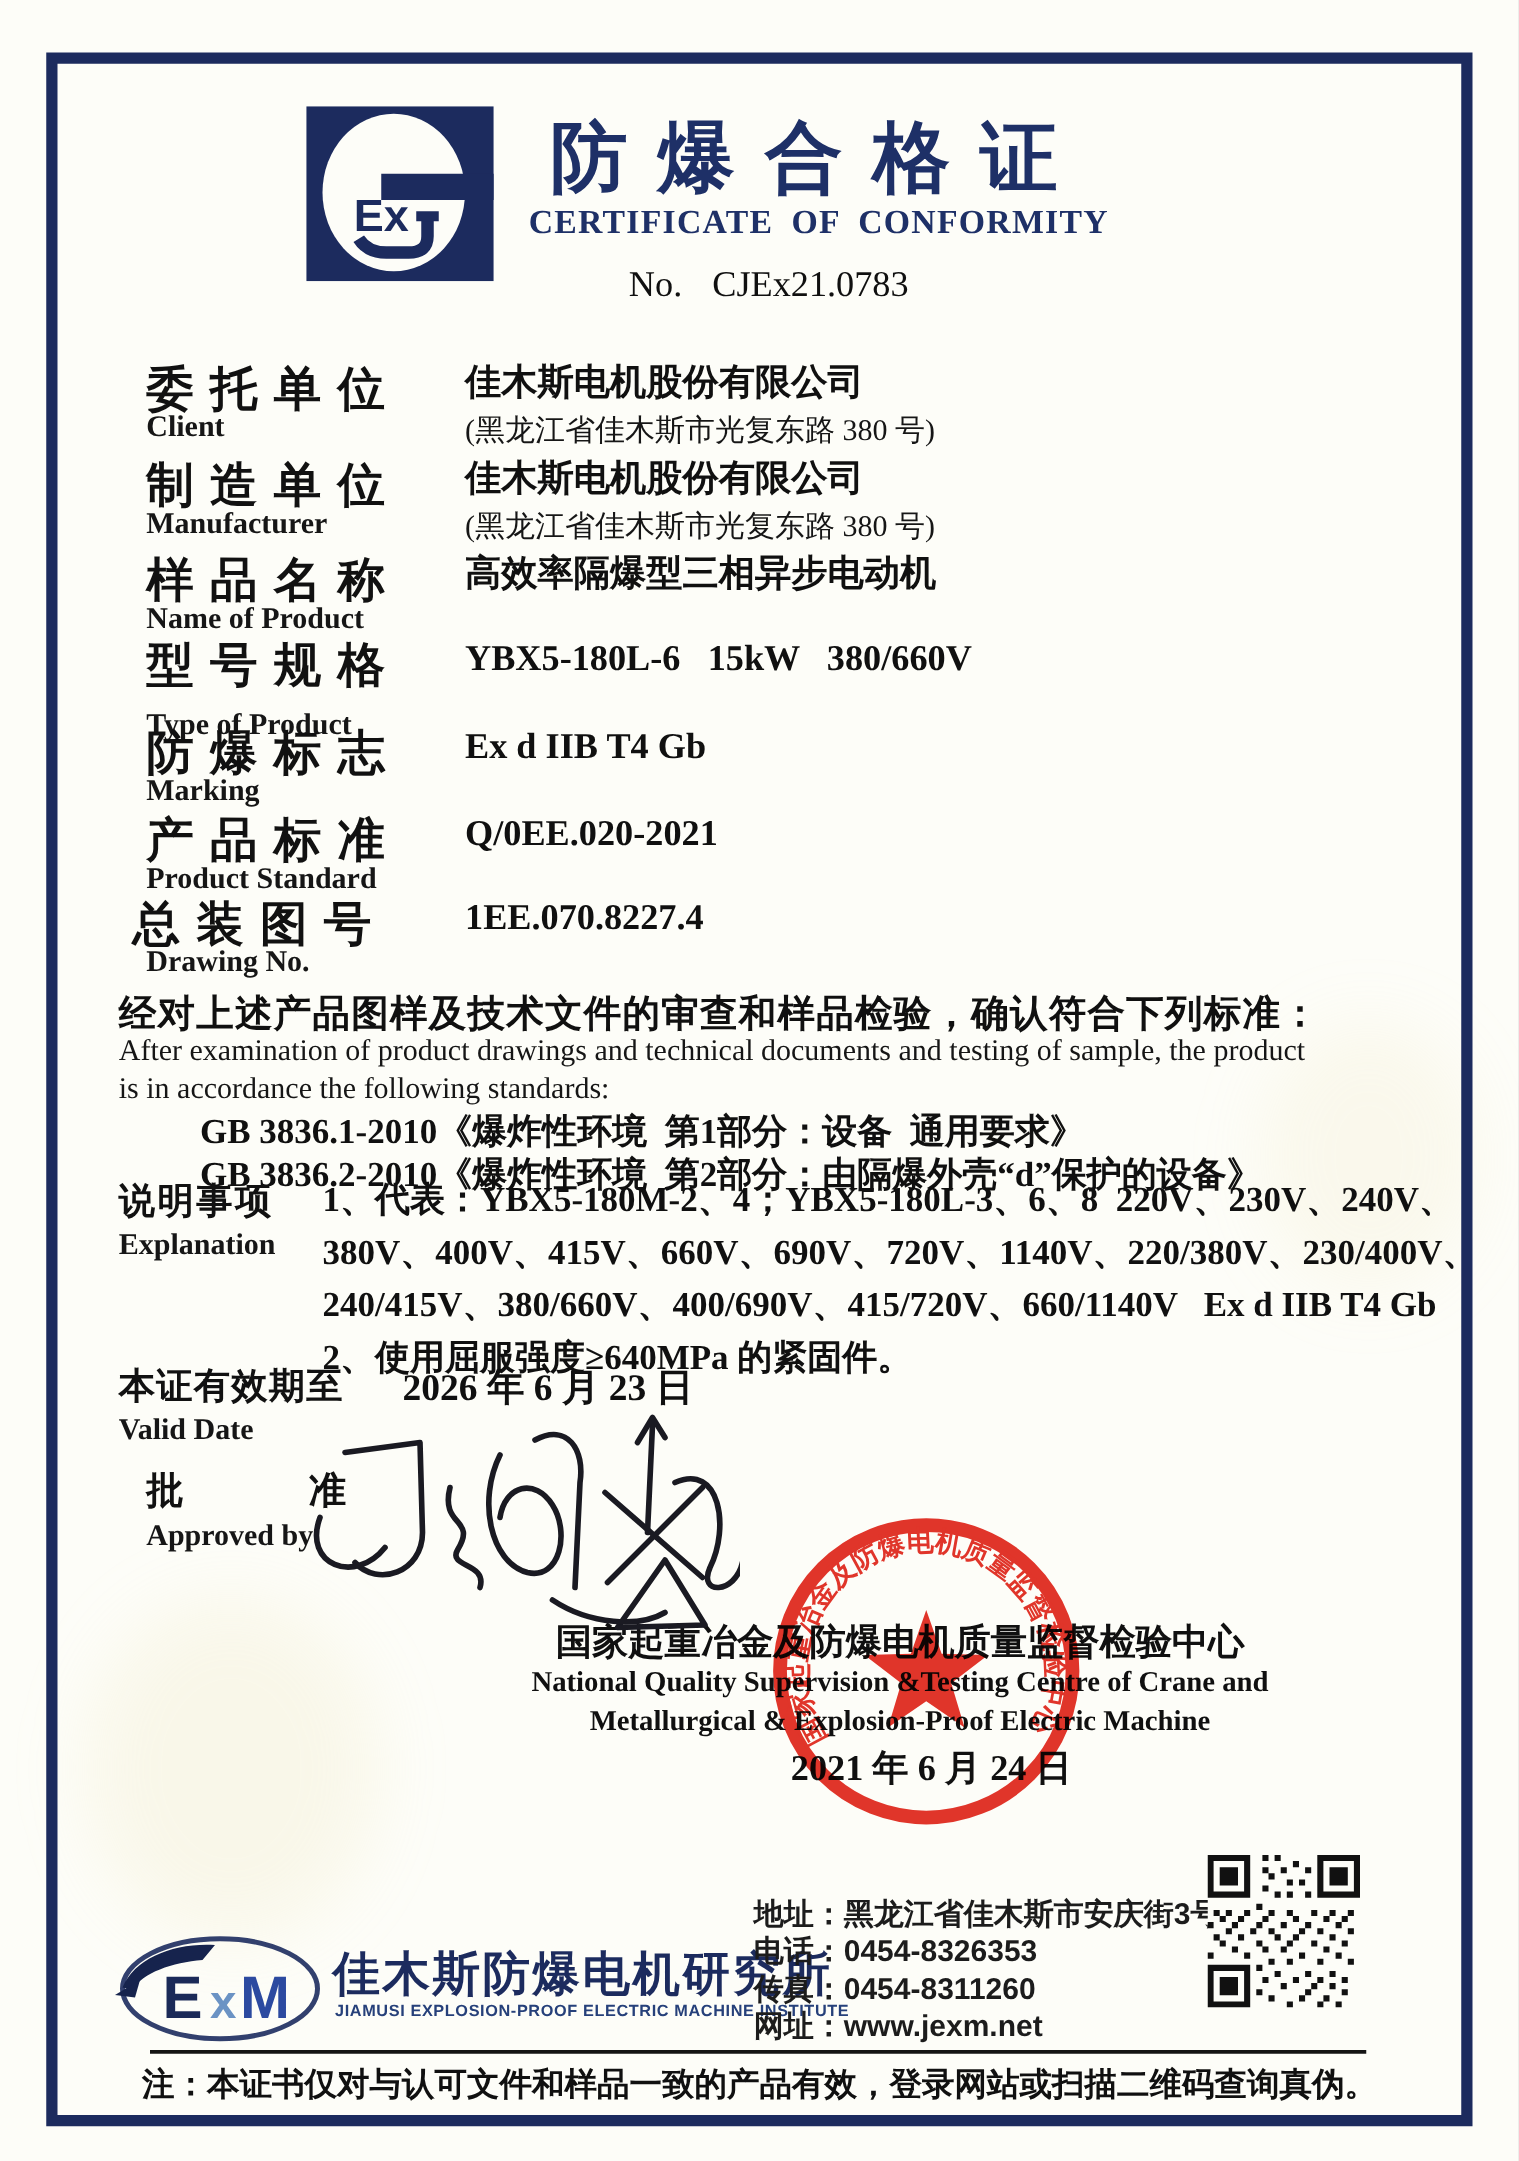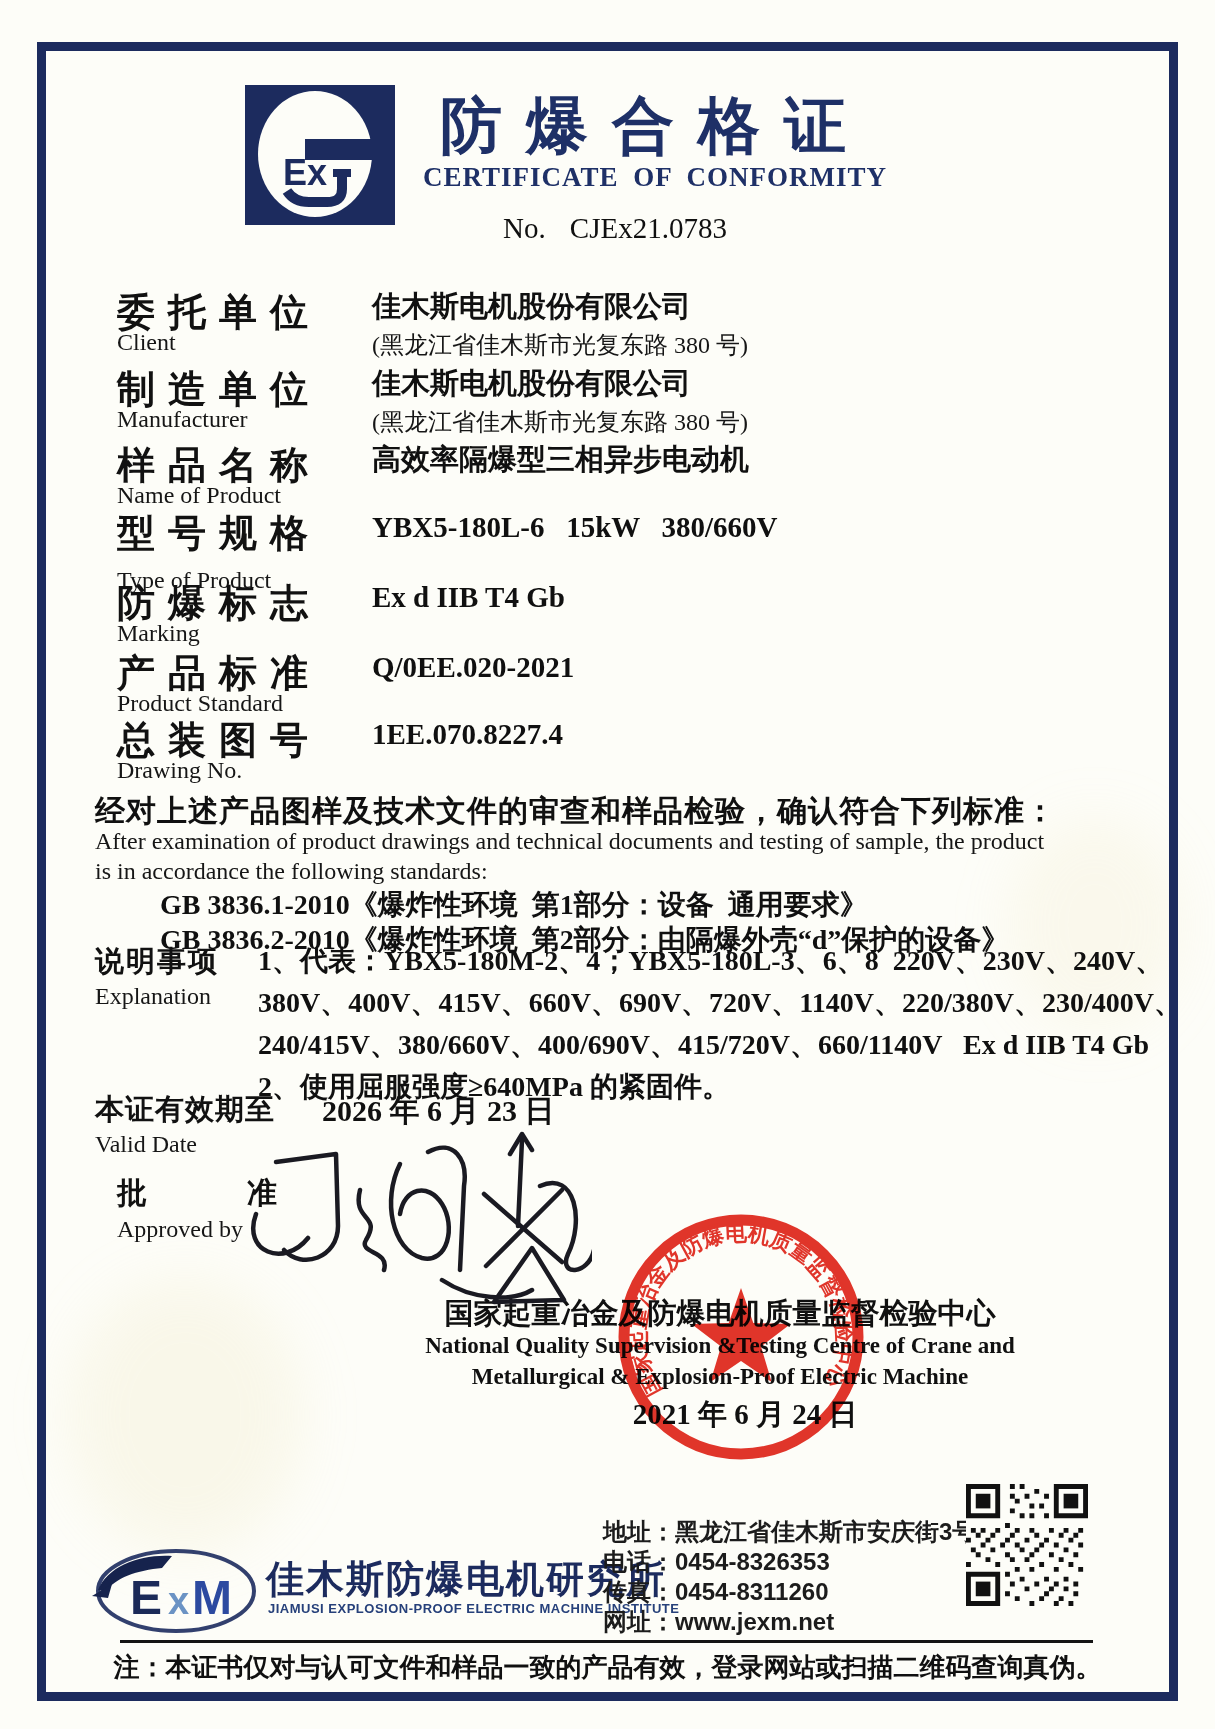--- a/index.html
+++ b/index.html
@@ -12,21 +12,21 @@
   .stain{border-radius:50%;filter:blur(28px);pointer-events:none;}
   .title-cn{left:420px;top:84px;width:470px;text-align:center;font-size:62px;font-weight:900;
             letter-spacing:24px;color:#1e3067;}
   .title-en{left:420px;top:162px;width:470px;text-align:center;font-size:27px;font-weight:bold;
             letter-spacing:1px;word-spacing:7px;color:#1e3067;}
   .cert-no{left:380px;top:212px;width:470px;text-align:center;font-size:29px;color:#101010;}
   .cert-no .gap{display:inline-block;width:24px;}
   .lab-cn{font-size:38px;font-weight:bold;color:#111;letter-spacing:13px;line-height:1;}
   .lab-cn6{font-size:29px;font-weight:bold;color:#111;letter-spacing:1px;line-height:1;}
   .lab-cn2{font-size:30px;font-weight:bold;color:#111;letter-spacing:100px;line-height:1;}
-  .lab-en{font-family:"Liberation Serif",serif;font-size:24px;color:#161616;line-height:1;}
+  .lab-en{font-family:"Liberation Serif",serif;font-size:24px;color:#161616;line-height:1;font-weight:bold;}
   .val{font-family:"Liberation Serif",serif;font-weight:bold;font-size:29px;color:#101010;line-height:1;}
   .subval{font-family:"Liberation Serif",serif;font-size:24px;color:#161616;line-height:1;}
   .stmt-cn{left:95px;top:791px;font-size:30px;font-weight:bold;letter-spacing:1px;color:#101010;}
   .stmt-en{font-family:"Liberation Serif",serif;font-size:24px;color:#161616;}
   .gb{font-family:"Liberation Serif",serif;font-weight:bold;font-size:28px;color:#101010;}
   .expl-line{font-family:"Liberation Serif",serif;font-weight:bold;font-size:28px;color:#101010;line-height:1;}
   .issuer-cn{left:370px;top:1294px;width:700px;text-align:center;font-size:29px;font-weight:bold;color:#101010;}
   .issuer-en{width:720px;left:360px;text-align:center;font-family:"Liberation Serif",serif;
              font-weight:bold;font-size:23px;color:#101010;}
   .issue-date{left:495px;top:1395px;width:500px;text-align:center;font-family:"Liberation Serif",serif;
@@ -82,21 +82,21 @@
   <div class="abs val pre" style="left:372px;top:513px;">YBX5-180L-6   15kW   380/660V</div>
 
   <div class="abs lab-cn" style="left:117px;top:584px;">防爆标志</div>
   <div class="abs lab-en" style="left:117px;top:621px;">Marking</div>
   <div class="abs val" style="left:372px;top:583px;">Ex d IIB T4 Gb</div>
 
   <div class="abs lab-cn" style="left:117px;top:654px;">产品标准</div>
   <div class="abs lab-en" style="left:117px;top:691px;">Product Standard</div>
   <div class="abs val" style="left:372px;top:653px;text-align:right;">Q/0EE.020-2021</div>
 
-  <div class="abs lab-cn" style="left:117px;top:721px;">总装图号</div>
+  <div class="abs lab-cn" style="left:106px;top:721px;">总装图号</div>
   <div class="abs lab-en" style="left:117px;top:758px;">Drawing No.</div>
   <div class="abs val" style="left:372px;top:720px;">1EE.070.8227.4</div>
 
   <div class="abs stmt-cn">经对上述产品图样及技术文件的审查和样品检验，确认符合下列标准：</div>
   <div class="abs stmt-en" style="left:95px;top:828px;">After examination of product drawings and technical documents and testing of sample, the product</div>
   <div class="abs stmt-en" style="left:95px;top:858px;">is in accordance the following standards:</div>
   <div class="abs gb pre" style="left:160px;top:886px;">GB 3836.1-2010《爆炸性环境  第1部分：设备  通用要求》</div>
   <div class="abs gb pre" style="left:160px;top:921px;">GB 3836.2-2010《爆炸性环境  第2部分：由隔爆外壳“d”保护的设备》</div>
 
   <div class="abs lab-cn6" style="left:95px;top:947px;letter-spacing:2px;">说明事项</div>

